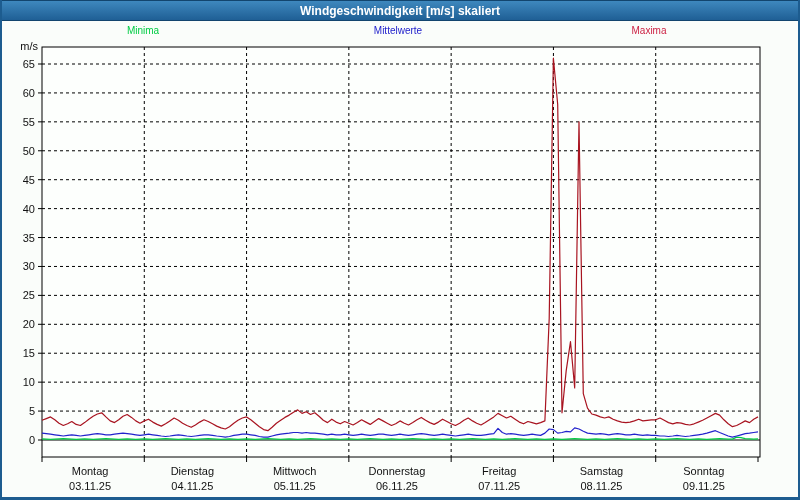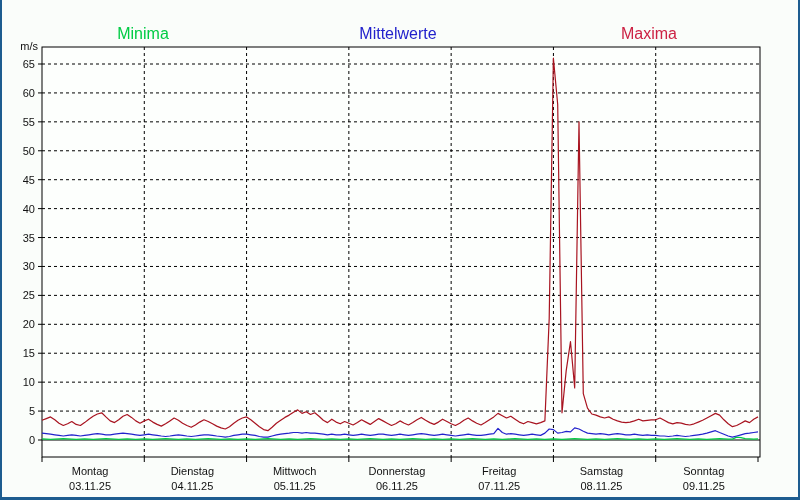--- a/index.html
+++ b/index.html
@@ -16,30 +16,33 @@
   }
   .titlebar{
     position:absolute;top:0;left:0;right:0;height:21px;
     display:flex;align-items:center;justify-content:center;
     color:#ffffff;font-size:12px;font-weight:bold;
     border-top:1px solid #12456e;border-bottom:1px solid #12456e;
     box-sizing:border-box;
   }
   .legend-label{
     position:absolute;top:25px;transform:translateX(-50%);
-    font-size:16px;white-space:nowrap;font-weight:normal;
+    font-size:10px;white-space:nowrap;font-weight:normal;
   }
   #plot{position:absolute;top:0;left:0;}
   #plot text{font-family:"Liberation Sans","DejaVu Sans",sans-serif;}
 </style>
 </head>
 <body>
 
 <div class="window" style="--frame: #1d5c8f; background: rgb(250, 253, 250);">
 
+  <div class="titlebar" style="background: linear-gradient(rgb(62, 136, 190), rgb(31, 95, 149));">
+    <span>Windgeschwindigkeit [m/s] skaliert</span>
+  </div>
 
   <div>
     <span class="legend-label" style="color: rgb(0, 204, 68); left: 143px;">Minima</span>
     <span class="legend-label" style="color: rgb(34, 34, 204); left: 398px; text-align: center;">Mittelwerte</span>
     <span class="legend-label" style="color: rgb(204, 34, 68); left: 649px;">Maxima</span>
   </div>
 
   <svg id="plot" width="800" height="500" viewBox="0 0 800 500">
     <text x="38" y="50" text-anchor="end" font-size="11" fill="#111">m/s</text>
     <g id="plot-generated">

